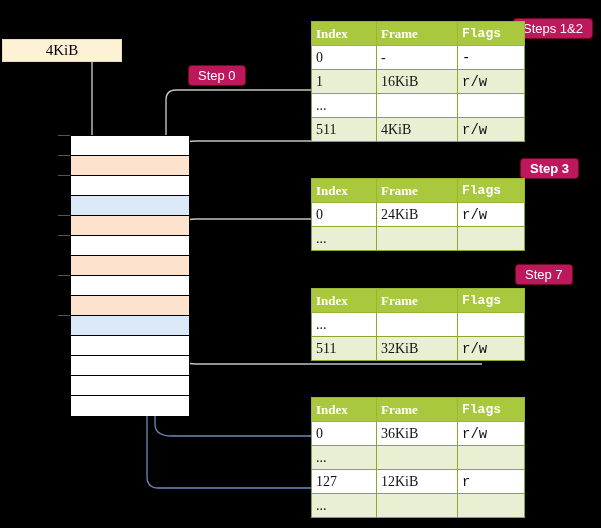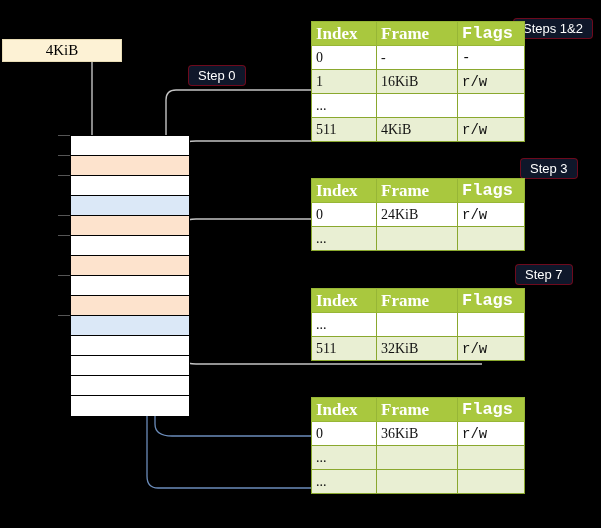--- a/index.html
+++ b/index.html
@@ -18,21 +18,21 @@
     position: absolute;
     left: 0; top: 0;
     width: 601px;
     height: 528px;
     background: #000000;
   }
 
   
   .badge {
     position: absolute;
-    background: #0f172a;
+    background: #be185d;
     color: #ffffff;
     font-family: "Liberation Sans", sans-serif;
     font-size: 13px;
     line-height: 19px;
     height: 19px;
     text-align: center;
     border-radius: 3px;
     padding: 0 9px;
     white-space: nowrap;
     box-shadow: 0 0 0 1px #6e0a1d;
@@ -66,21 +66,21 @@
     padding: 0 4px;
     text-align: left;
     vertical-align: middle;
     overflow: hidden;
     white-space: nowrap;
   }
   .ptable th {
     background: #a9c83e;
     color: #ffffff;
     font-weight: bold;
-    font-size: 17px;
+    font-size: 13px;
     border-color: #97b636;
   }
   .ptable tr.alt td { background: #e9efd3; }
   .ptable tr.plain td { background: #ffffff; }
   .ptable td.hi { background: #fbfab0; }
   .col-idx { width: 56px; }
   .col-frm { width: 72px; }
   .col-flg { width: 58px; font-family: Liberation Mono, monospace; }
 
   
@@ -187,21 +187,21 @@
       <div class="memrow" style="height: 20px;"></div>
       <div class="memrow" style="height: 20px;"></div>
       <div class="memrow" style="height: 20px;"></div>
       <div class="memrow" style="height: 20px;"></div>
     </div>
 
   <div class="pagebox" style="left:2px; top:39px; width:118px;">4KiB</div>
 
   <div class="badge" style="left:189px; top:41px;margin-top:25px;">Step 0</div>
   <div class="badge" style="left:514px; top:19px;">Steps 1&amp;2</div>
-  <div class="badge" style="left:521px; top:159px;">Step 3</div>
+  <div class="badge" style="left:521px; top:159px;font-weight:bold;">Step 3</div>
   <div class="badge" style="left:516px; top:265px;">Step 7</div>
 
   <div id="tables-host">
       <table class="ptable" style="left: 311px; top: 21px;">
         <thead>
           <tr>
             <th class="col-idx">Index</th>
             <th class="col-frm">Frame</th>
             <th class="col-flg">Flags</th>
           </tr>
@@ -283,20 +283,25 @@
           <tr class="plain">
             <td class="col-idx">0</td>
             <td class="col-frm">36KiB</td>
             <td class="col-flg">r/w</td>
           </tr>
           <tr class="alt">
             <td class="col-idx">...</td>
             <td class="col-frm"></td>
             <td class="col-flg"></td>
           </tr>
+          <tr class="plain">
+            <td class="col-idx">127</td>
+            <td class="col-frm">12KiB</td>
+            <td class="col-flg">r</td>
+          </tr>
           <tr class="alt">
             <td class="col-idx">...</td>
             <td class="col-frm"></td>
             <td class="col-flg"></td>
           </tr>
         </tbody>
       </table>
     </div>
 
 </div>

